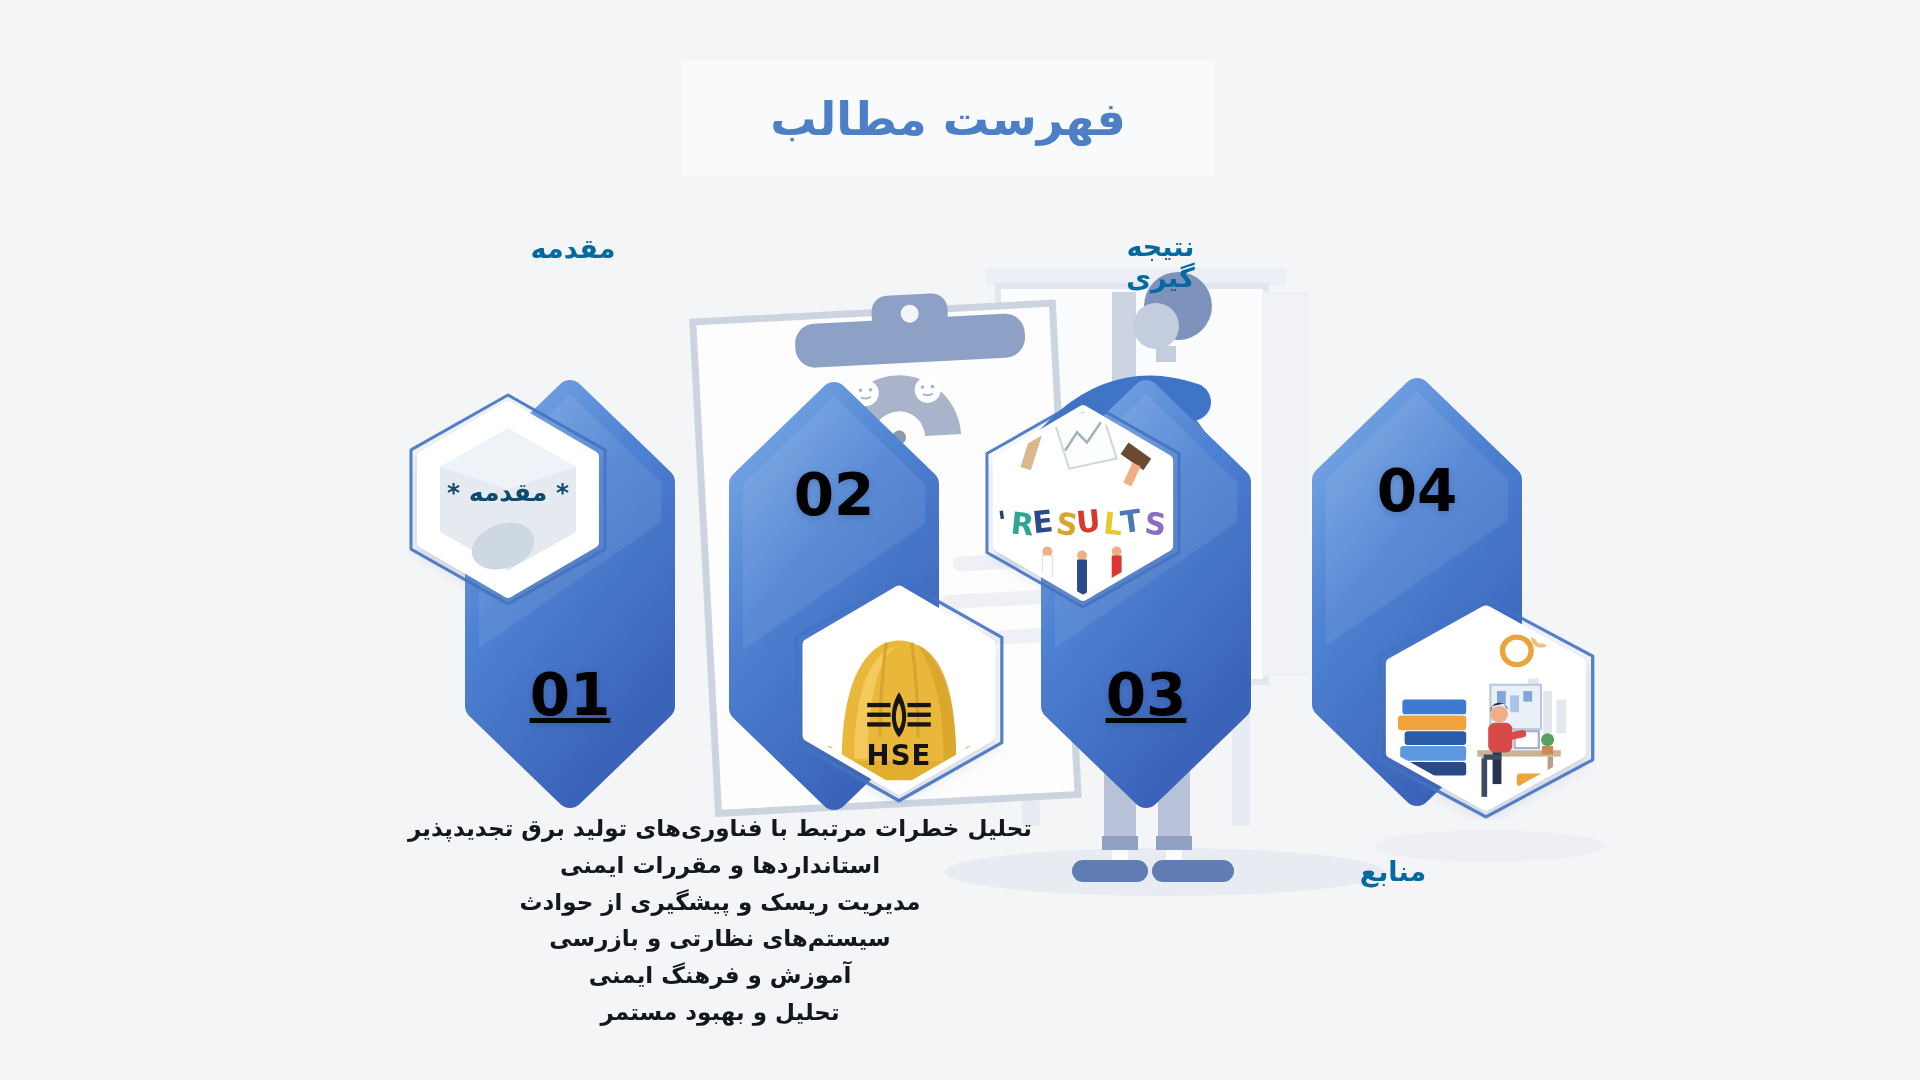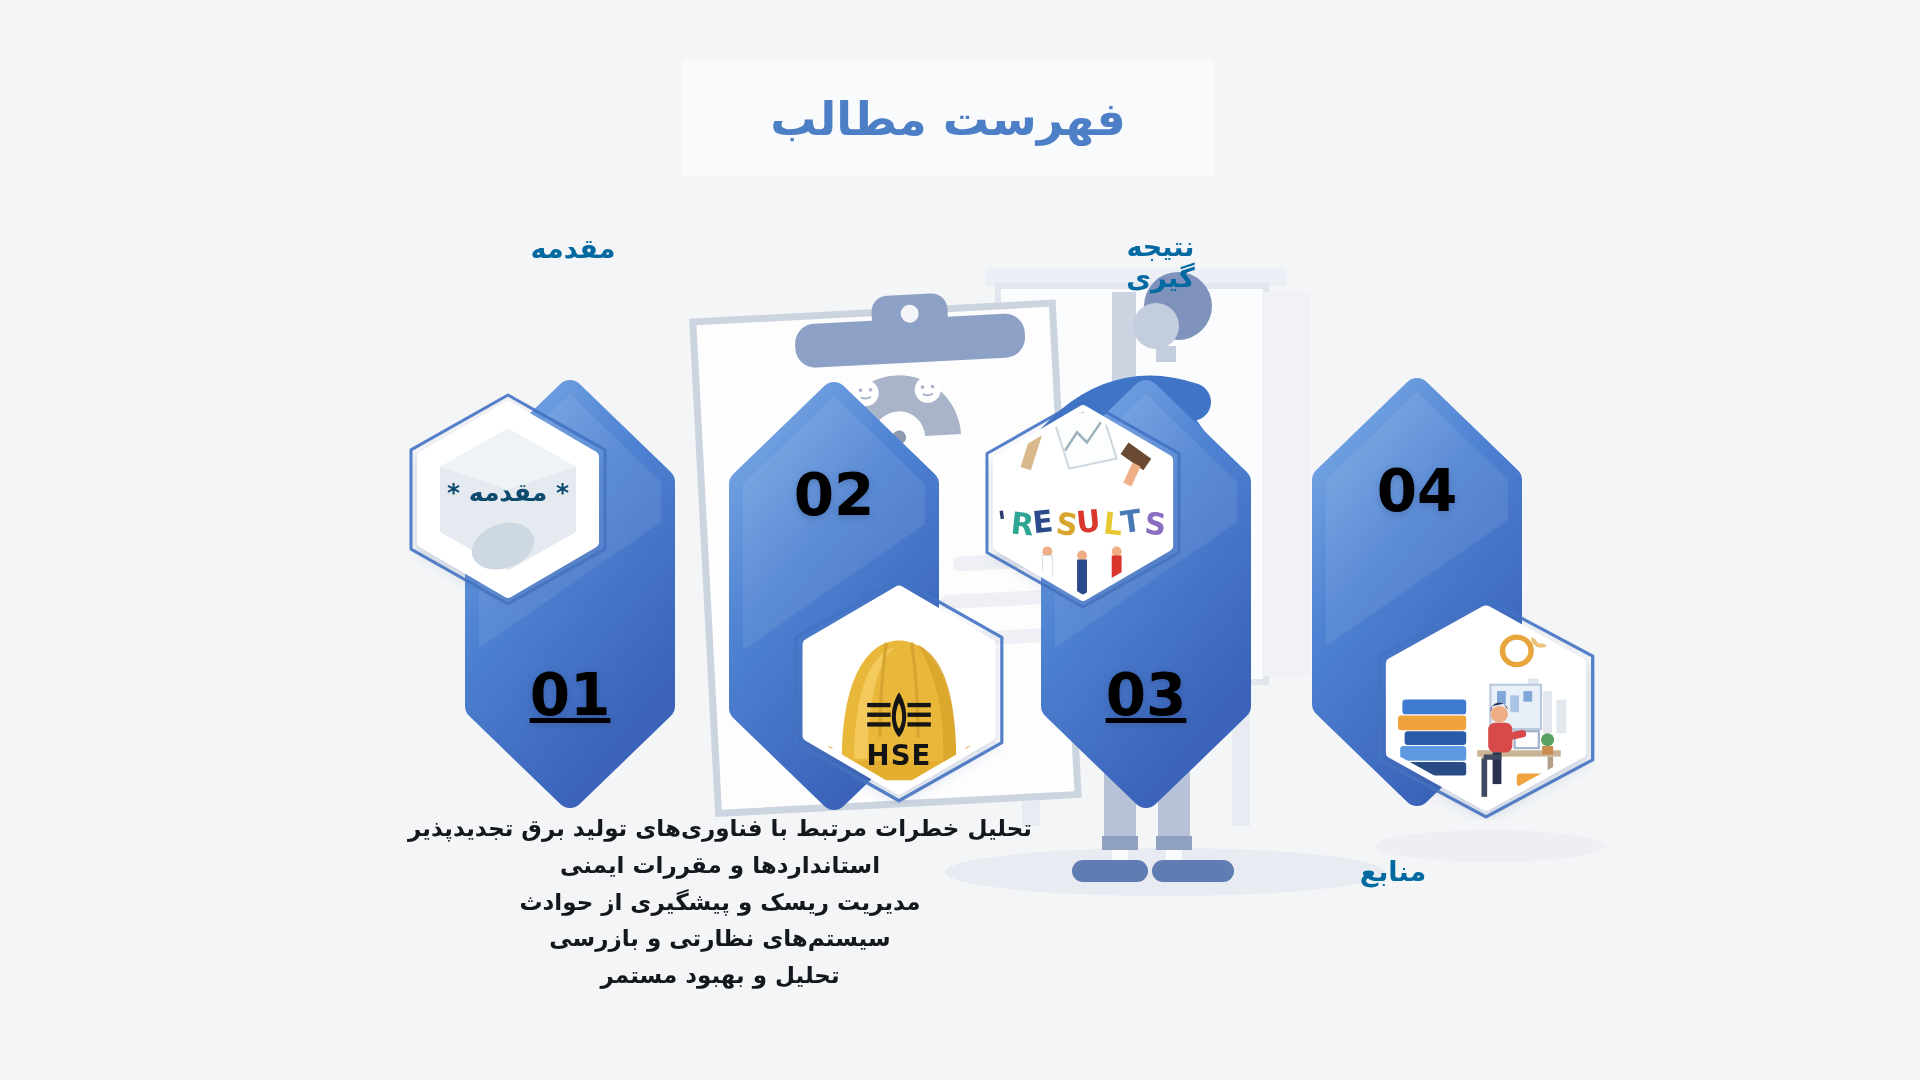--- a/index.html
+++ b/index.html
@@ -292,16 +292,17 @@
 
   <div class="abs flabel lbl-intro" dir="rtl">مقدمه</div>
   <div class="abs flabel lbl-conclusion" dir="rtl">نتیجه گیری</div>
   <div class="abs flabel lbl-sources" dir="rtl">منابع</div>
 
   <div class="abs topics" dir="rtl">
     <div class="topic">تحلیل خطرات مرتبط با فناوری‌های تولید برق تجدیدپذیر</div>
     <div class="topic">استانداردها و مقررات ایمنی</div>
     <div class="topic">مدیریت ریسک و پیشگیری از حوادث</div>
     <div class="topic">سیستم‌های نظارتی و بازرسی</div>
+    <div class="topic">آموزش و فرهنگ ایمنی</div>
     <div class="topic">تحلیل و بهبود مستمر</div>
   </div>
 
 </div>
 
 </body></html>

